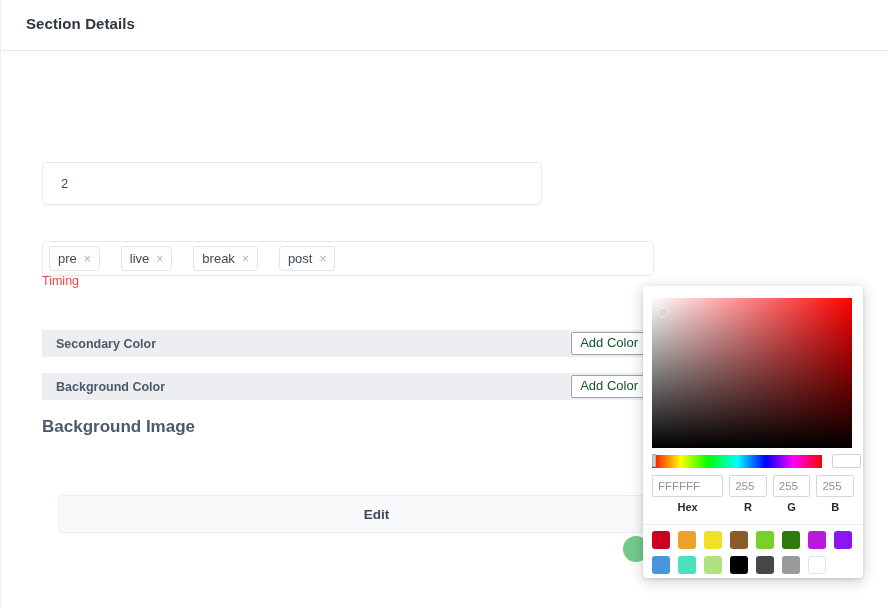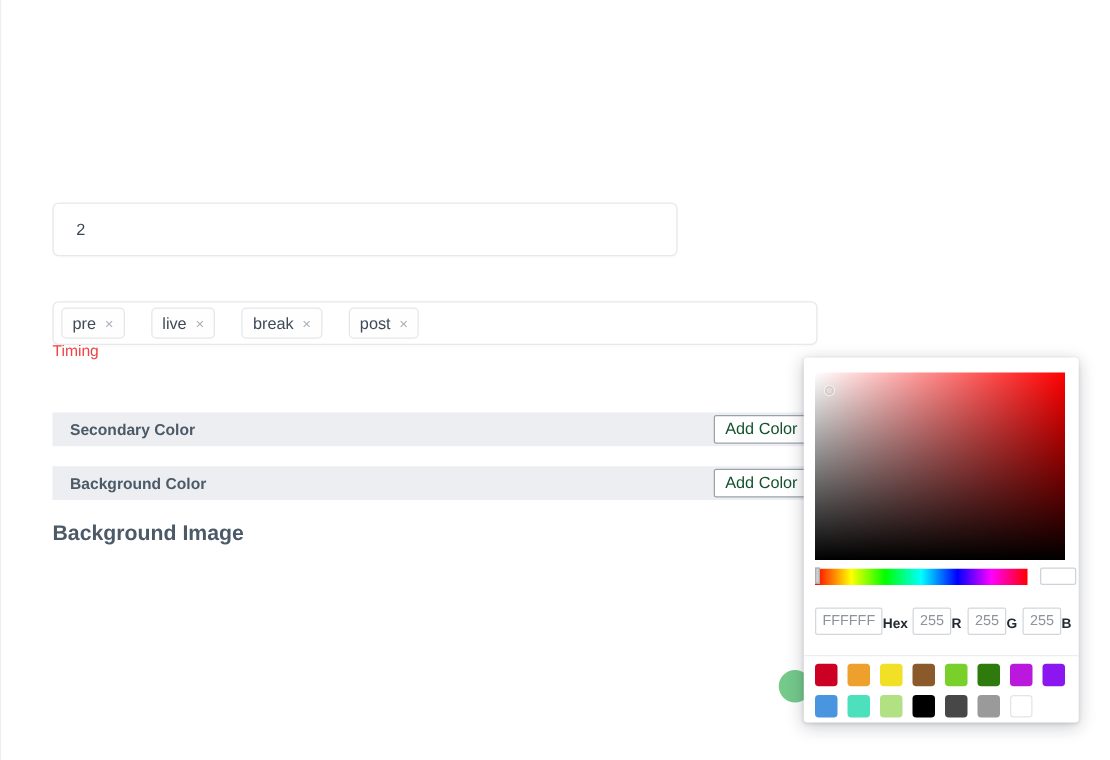--- a/index.html
+++ b/index.html
@@ -220,21 +220,21 @@
     border: 1px solid #cfd3d7;
     border-radius: 2px;
   }
   #picker-inputs {
     position: absolute;
     left: 9px; top: 189px;
     width: 202px; height: 44px;
     display: flex;
     gap: 6px;
   }
-  .pinput-group { display: flex; flex-direction: row; align-items: center; }
+  .pinput-group { display: flex; flex-direction: column; align-items: center; }
   .pinput-group.hex { width: 72px; }
   .pinput-group.rgb { width: 38px; }
   .pinput {
     width: 100%; height: 22px;
     border: 1px solid #d4d7da;
     border-radius: 2px;
     background: #ffffff;
     font-size: 11.5px;
     color: #8d949b;
     padding: 0 5px;
@@ -265,20 +265,23 @@
     width: 18px; height: 18px;
     border-radius: 3px;
   }
   .preset.white-sw { border: 1px solid #e2e4e6; }
 </style>
 </head>
 <body>
 
 <div id="app">
 
+  <div class="panel-header">
+    <div class="title">Section Details</div>
+  </div>
 
   <div class="form-body">
 
     <div class="field-label" style="left:41px; top:136px;">Order</div>
     <div class="text-input" id="order-input">
       <span>2</span>
     </div>
 
     <div class="field-label" style="left:41px; top:223px;">Timing</div>
     <div class="text-input" id="timing-input">
@@ -312,20 +315,21 @@
       <span class="row-label">Background Color</span>
       <span class="row-right">
         <button class="add-color-btn">Add Color</button>
       </span>
     </div>
 
     <div class="field-label" id="bg-image-label">Background Image</div>
 
     <div id="green-pill"></div>
 
+    <div id="edit-button">Edit</div>
 
   </div>
 
   <div id="color-picker">
 
     <div id="saturation-area">
       <div id="saturation-pointer"></div>
     </div>
 
     <div id="hue-row">

